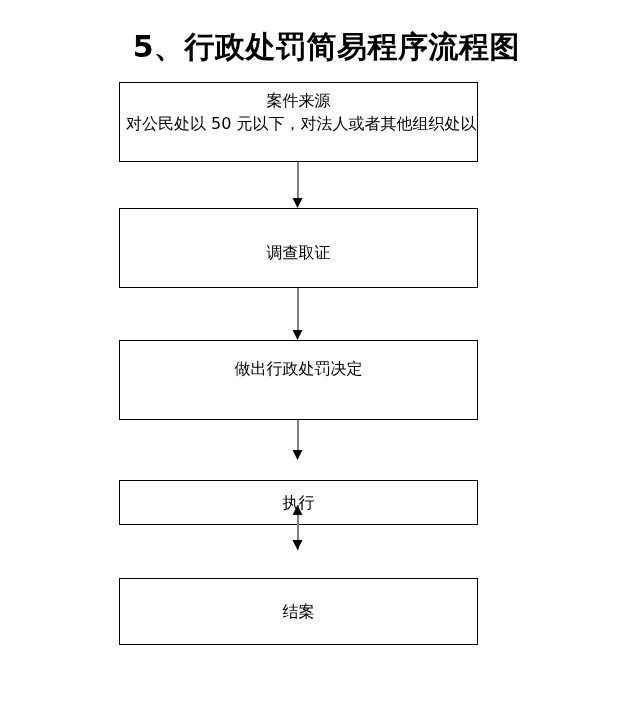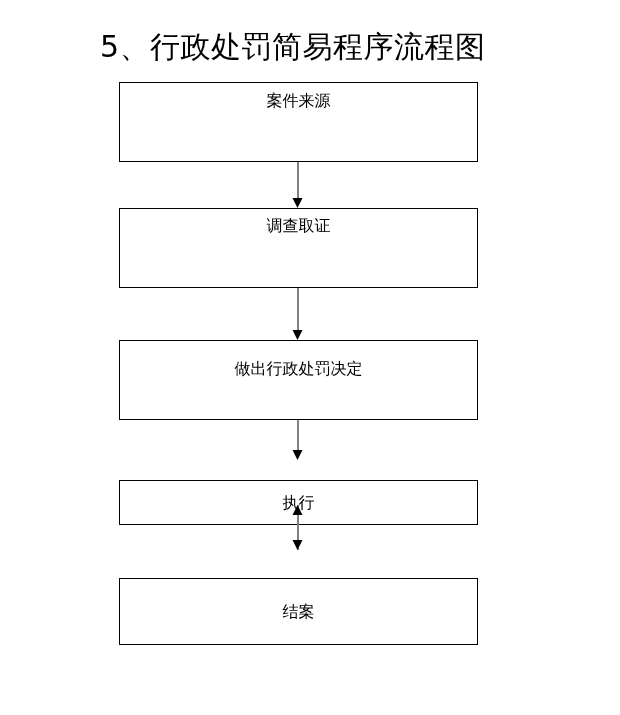--- a/index.html
+++ b/index.html
@@ -16,24 +16,24 @@
     color: #000000;
   }
 
   #page-title {
     position: absolute;
     left: 100px;
     top: 28px;
     width: 420px;
     font-size: 30px;
     line-height: 38px;
-    font-weight: normal;
+    font-weight: bold;
     letter-spacing: 0.5px;
     white-space: nowrap;
-    text-align: left;
+    text-align: right;
     font-family: "DejaVu Sans", "Liberation Sans", sans-serif;
   }
 
   .flow-box {
     position: absolute;
     left: 119px;
     width: 359px;
     box-sizing: border-box;
     border: 1.6px solid #000000;
     background: #ffffff;
@@ -55,21 +55,21 @@
   .flow-box .line.body {
     text-align: left;
     align-self: flex-start;
     padding-left: 6px;
   }
   .flow-box.single {
     justify-content: center;
   }
 
   #box-case-source { top: 82px; height: 80px; padding-top: 6px; }
-  #box-investigate { top: 208px; height: 80px; padding-top: 5px; }
+  #box-investigate { top: 208px; height: 80px; padding-top: 32px; }
   #box-decision    { top: 340px; height: 80px; padding-top: 16px; }
   #box-execute     { top: 480px; height: 45px; }
   #box-closure     { top: 578px; height: 67px; }
 
   
   .connector {
     position: absolute;
     left: 298px;
   }
   .connector .stem {
@@ -113,20 +113,21 @@
   #conn-4 .arrowhead.up { top: 0px; }
   #conn-4 .arrowhead.down { top: 35px; }
 </style>
 </head>
 <body>
 
 <div id="page-title">5、行政处罚简易程序流程图</div>
 
 <div class="flow-box" id="box-case-source">
   <div class="line heading">案件来源</div>
+  <div class="line body">对公民处以 50 元以下，对法人或者其他组织处以</div>
 </div>
 
 <div class="connector" id="conn-1">
   <div class="stem"></div>
   <div class="arrowhead down"></div>
 </div>
 
 <div class="flow-box" id="box-investigate">
   <div class="line heading">调查取证</div>
 </div>

